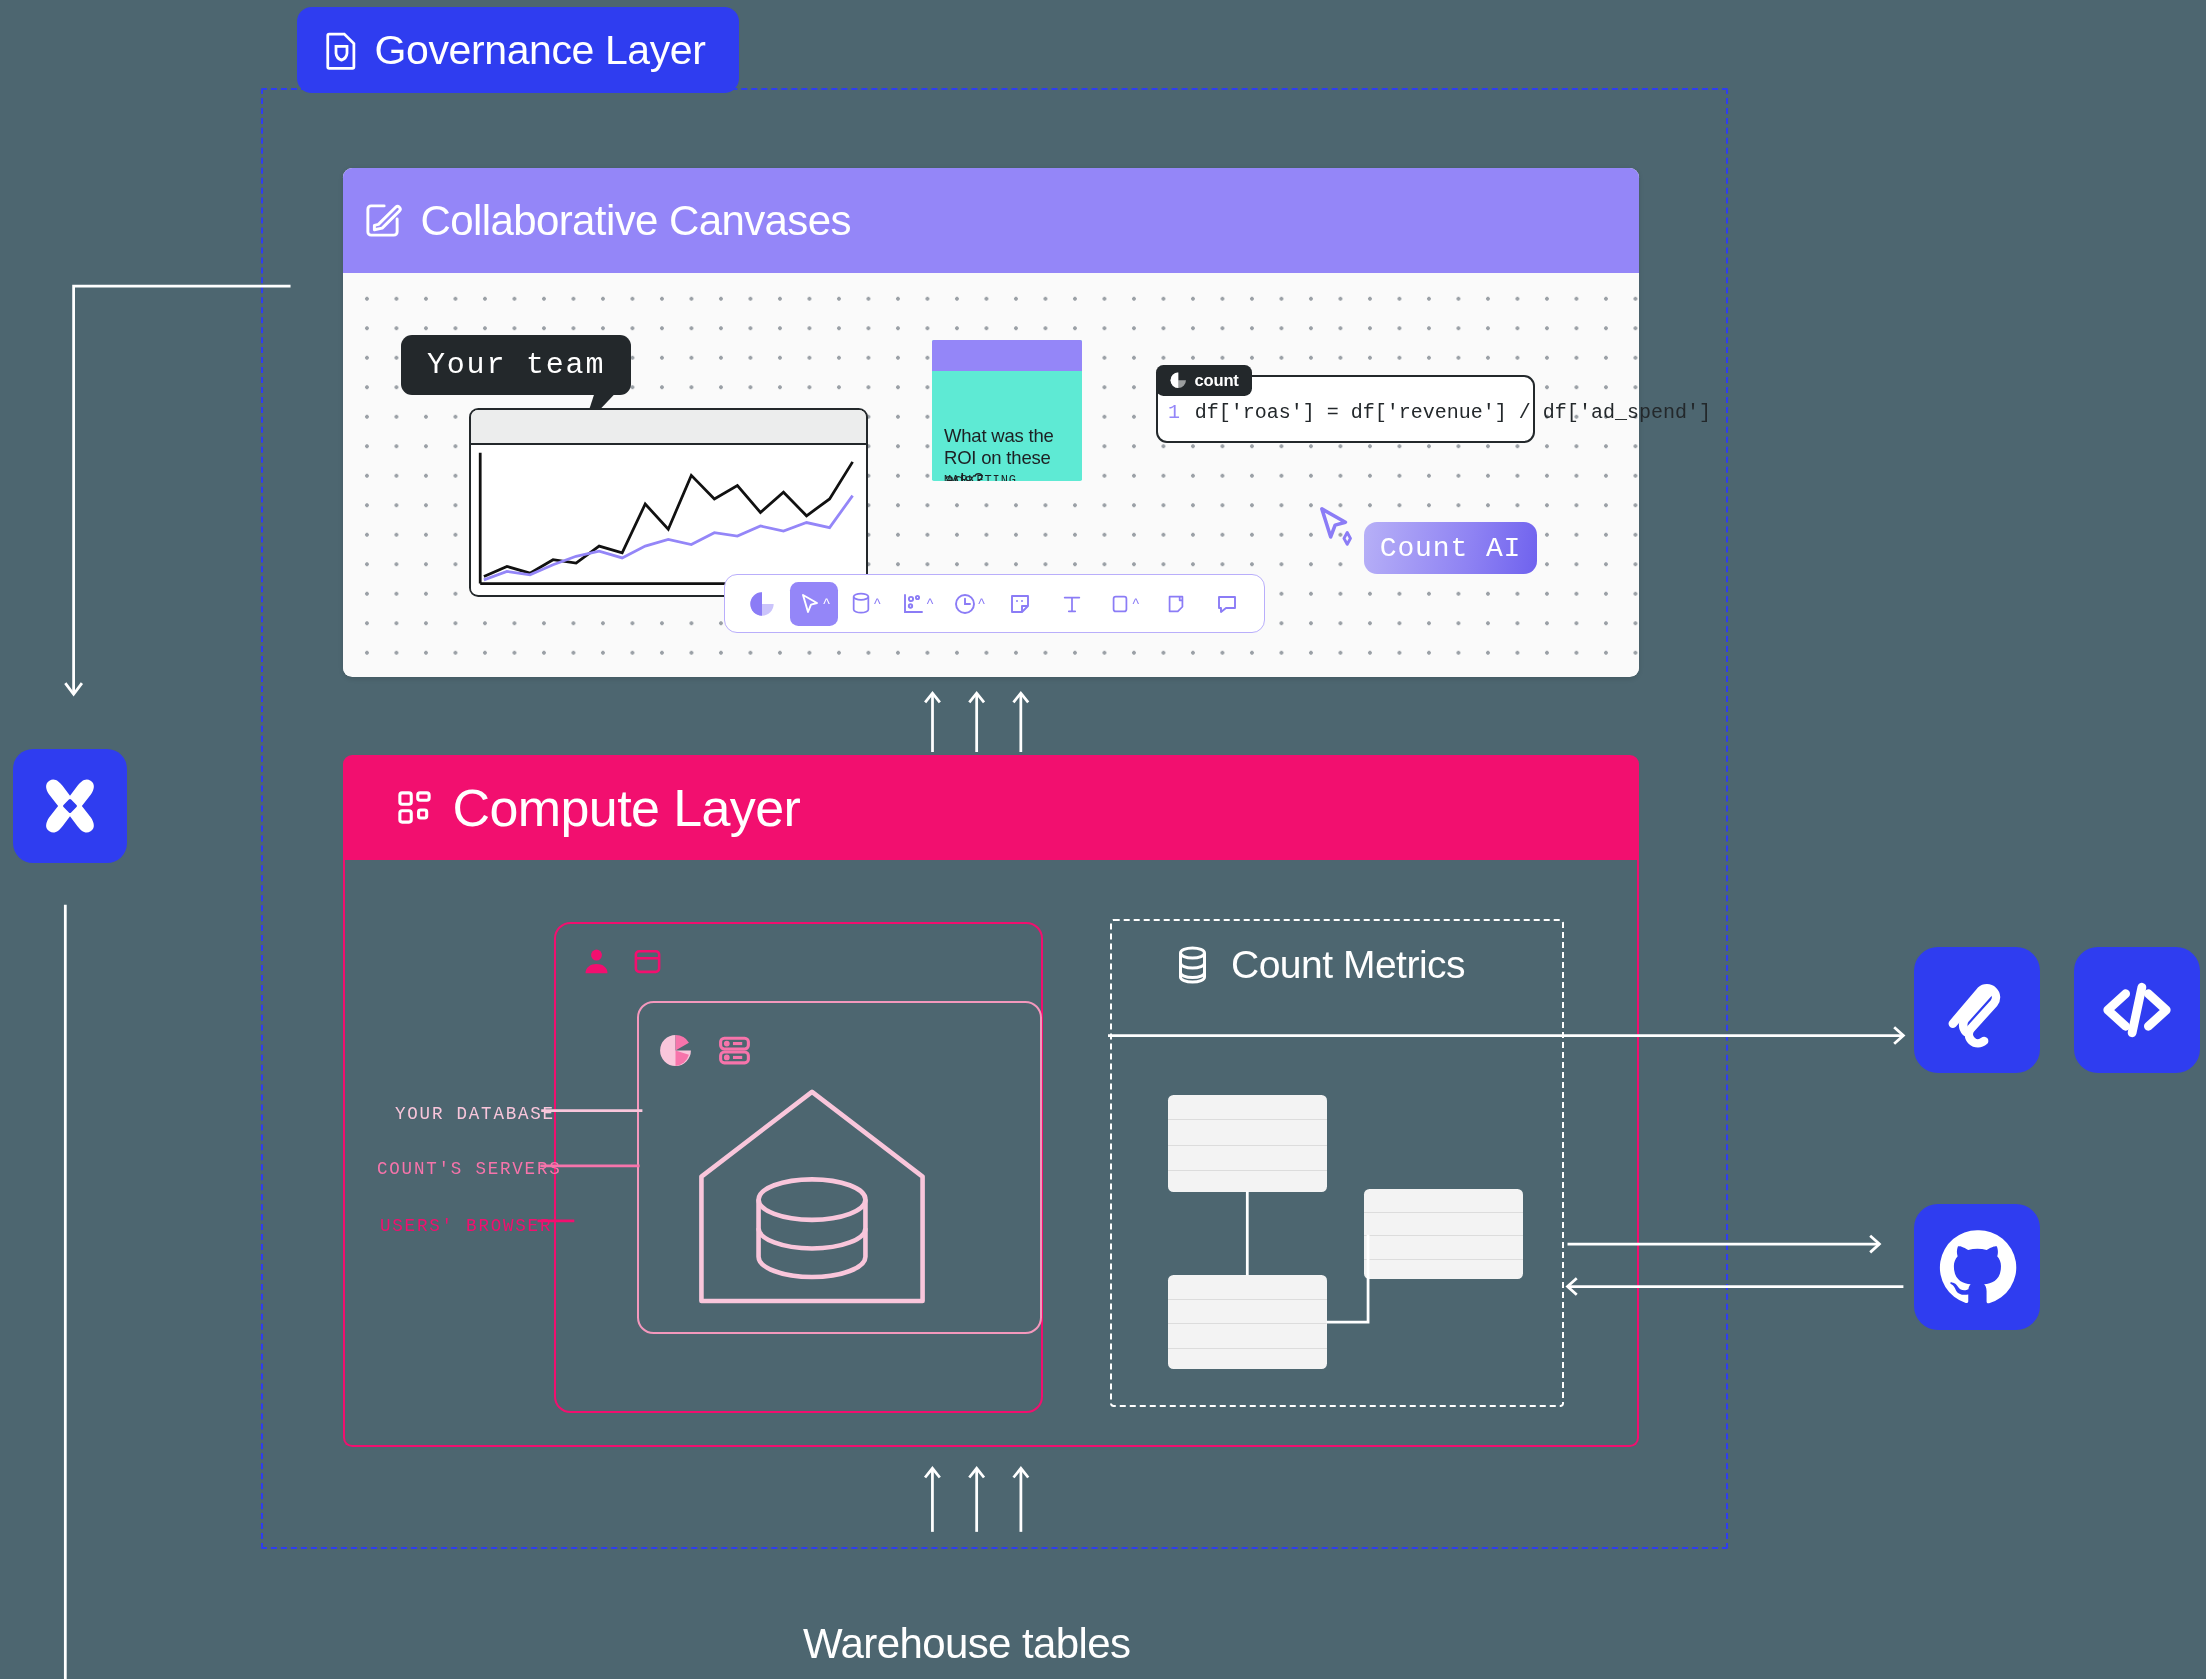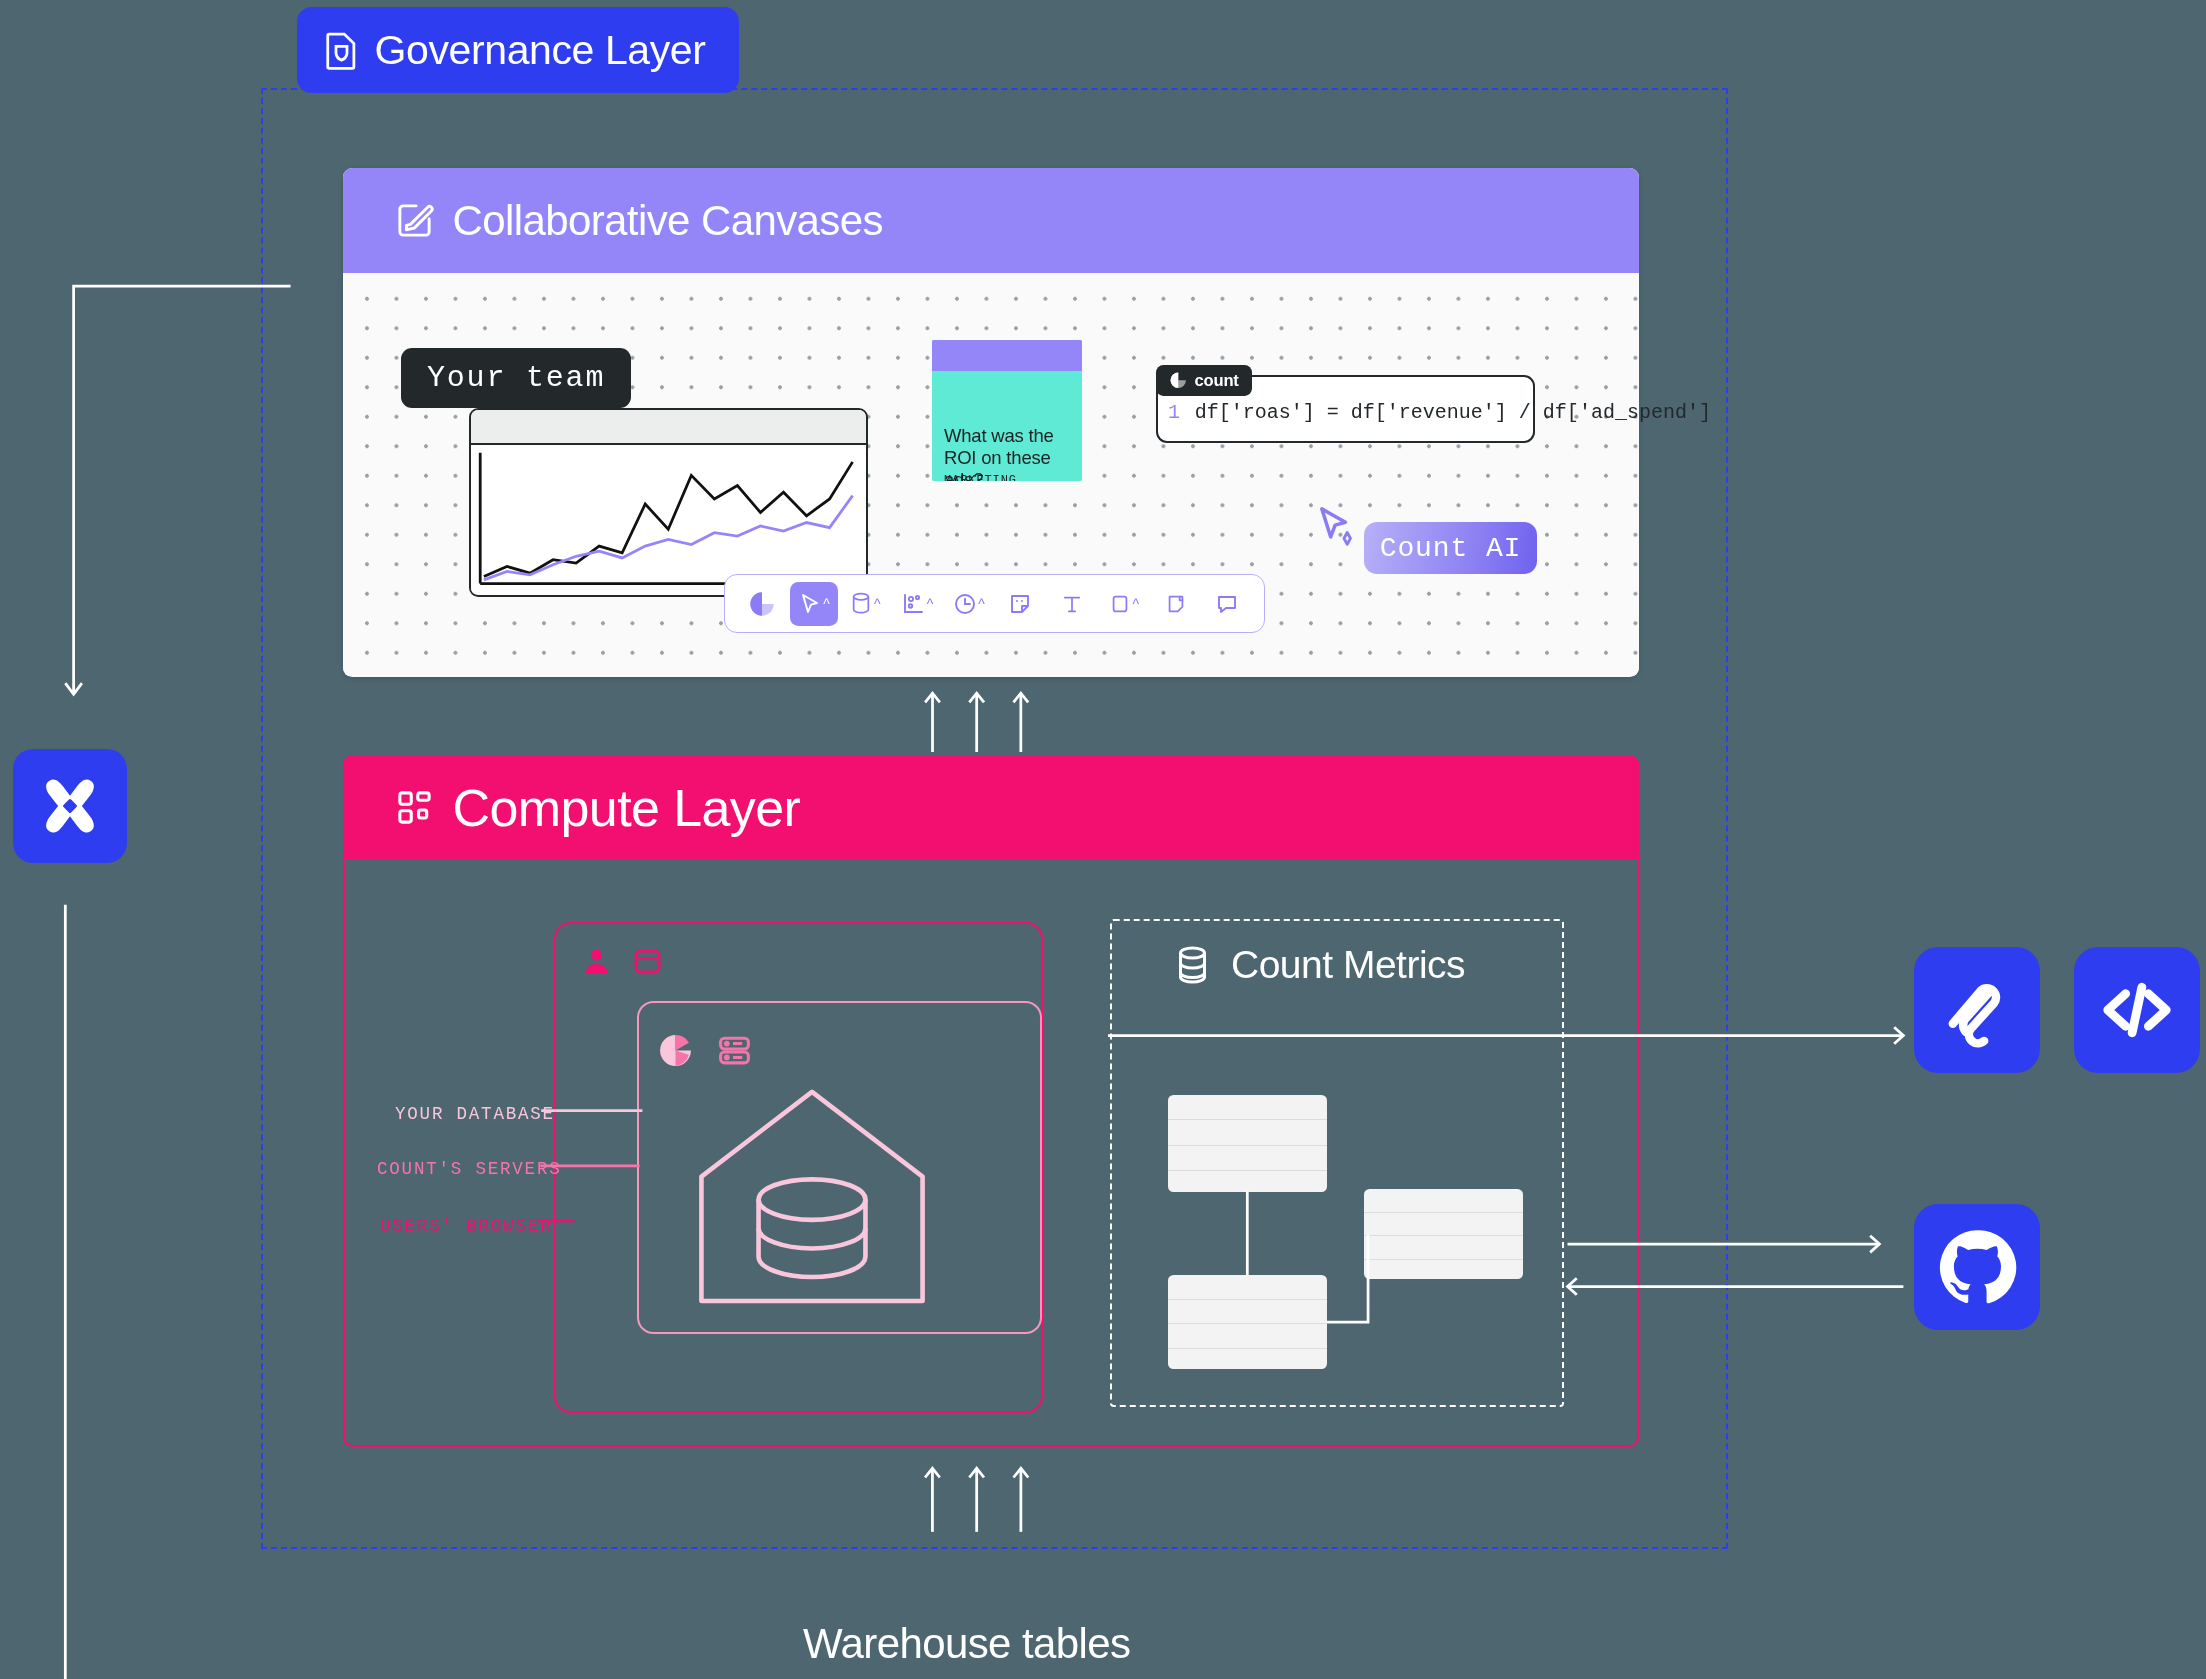--- a/index.html
+++ b/index.html
@@ -14,30 +14,30 @@
   #governance-tag{left:297px;top:7.4px;height:86px;display:flex;align-items:center;
       gap:16.6px;padding:0 33px 0 28px;background:#2f3df0;border-radius:14.8px;
       color:#fff;}
   #governance-tag .tag-label{font-size:41px;letter-spacing:-0.4px;white-space:nowrap;}
 
   
   #canvas-panel{left:343px;top:168px;width:1296px;height:509px;
       background:#fafafa;border-radius:9.2px;overflow:hidden;
       box-shadow:0 1.8px 5.5px rgba(0,0,0,.12);}
   #canvas-header{position:absolute;left:0;top:0;width:100%;height:105px;
-      background:#9486f8;display:flex;align-items:center;gap:18.5px;padding-left:52px;
+      background:#9486f8;display:flex;align-items:center;gap:18.5px;padding-left:20px;
       box-sizing:border-box;color:#fff;}
   #canvas-header .hdr-label{font-size:42px;letter-spacing:-0.6px;}
   #canvas-body{position:absolute;left:0;top:105px;width:100%;height:403px;
       background:#fafafa;
       background-image:radial-gradient(circle, #9aa0a6 2px, transparent 2.1px);
       background-size:29.5px 29.5px;background-position:9.2px 11px;}
 
   
-  #team-tooltip{left:401px;top:348px;background:#23282b;color:#fff;border-radius:11px;
+  #team-tooltip{left:401px;top:335px;background:#23282b;color:#fff;border-radius:11px;
       padding:13px 26px;font-family:"Liberation Mono",monospace;font-size:30px;
       letter-spacing:1.8px;}
   #team-pointer{left:591px;top:380px;width:0;height:0;
       border-left:20px solid #23282b;border-top:9.2px solid transparent;
       border-bottom:42px solid transparent;transform:rotate(18deg);}
 
   
   #chart-window{left:469px;top:408px;width:395px;height:185px;background:#fff;
       border:2.8px solid #23282b;border-radius:9.2px;overflow:hidden;}
   #chart-window .win-bar{height:33px;background:#eceded;border-bottom:2.8px solid #23282b;}

